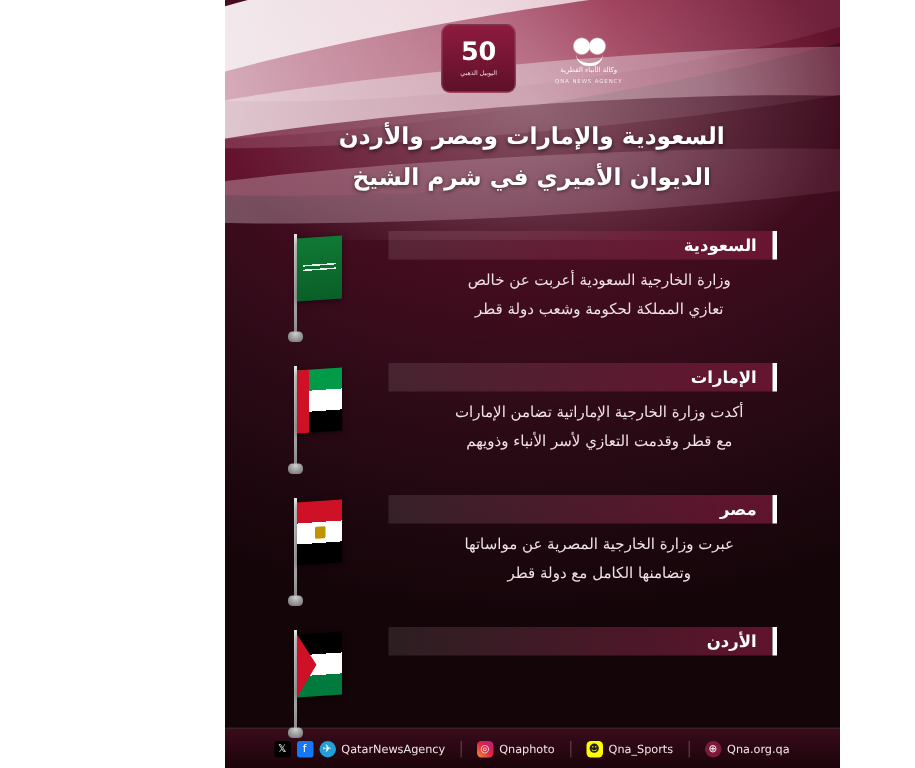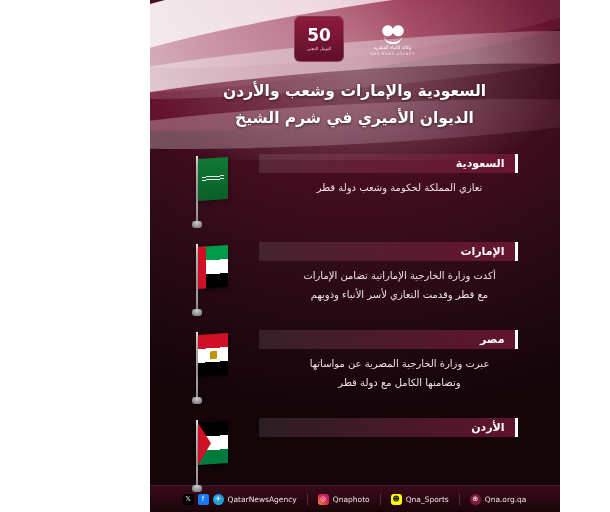--- a/index.html
+++ b/index.html
@@ -202,33 +202,34 @@
         <div class="qna-txt-ar">وكالة الأنباء القطرية</div>
         <div class="qna-txt-en">QNA NEWS AGENCY</div>
       </div>
       <div class="logo-50">
         <div class="fifty">50</div>
         <div class="logo50-sub">اليوبيل الذهبي</div>
       </div>
     </div>
 
     <div class="headline">
-      <div>السعودية والإمارات وشعب والأردن</div>
+      <div>السعودية والإمارات ومصر والأردن</div>
       <div>الديوان الأميري في شرم الشيخ</div>
     </div>
 
     <div class="entries">
 
       <div class="entry">
         <div class="flagwrap">
           <div class="pole"></div>
             <div class="flag sa"></div>
         </div>
         <div class="label">السعودية</div>
         <div class="desc">
+          <div>وزارة الخارجية السعودية أعربت عن خالص</div>
           <div>تعازي المملكة لحكومة وشعب دولة قطر</div>
         </div>
       </div>
 
       <div class="entry">
         <div class="flagwrap">
           <div class="pole"></div>
             <div class="flag ae"></div>
         </div>
         <div class="label">الإمارات</div>

